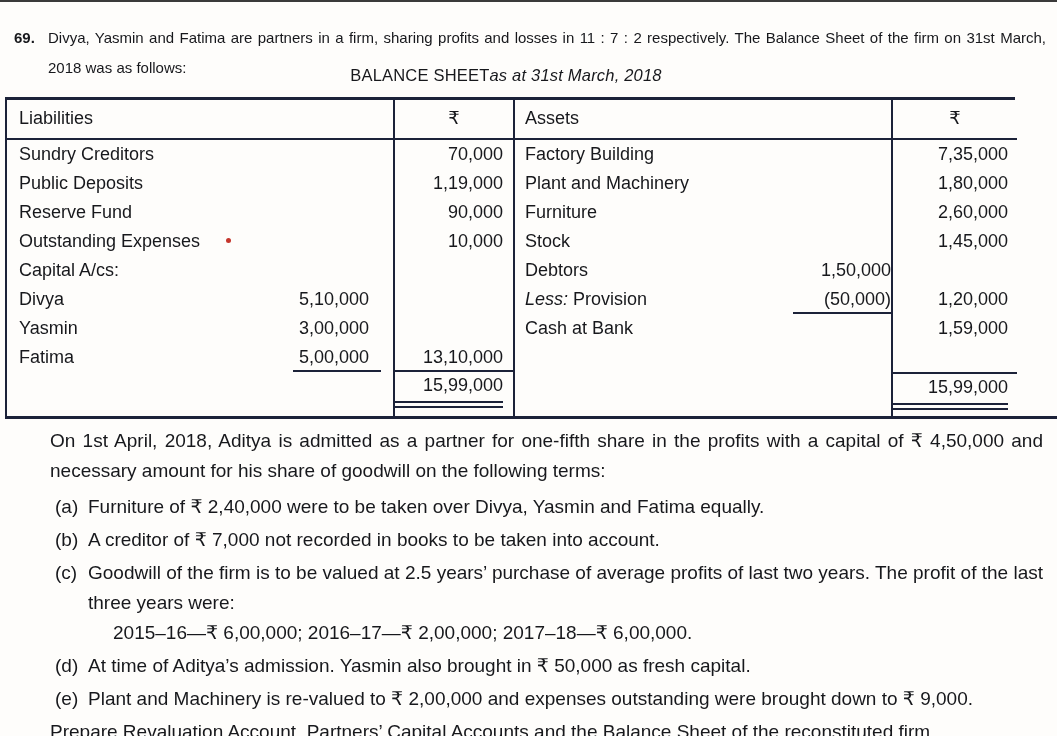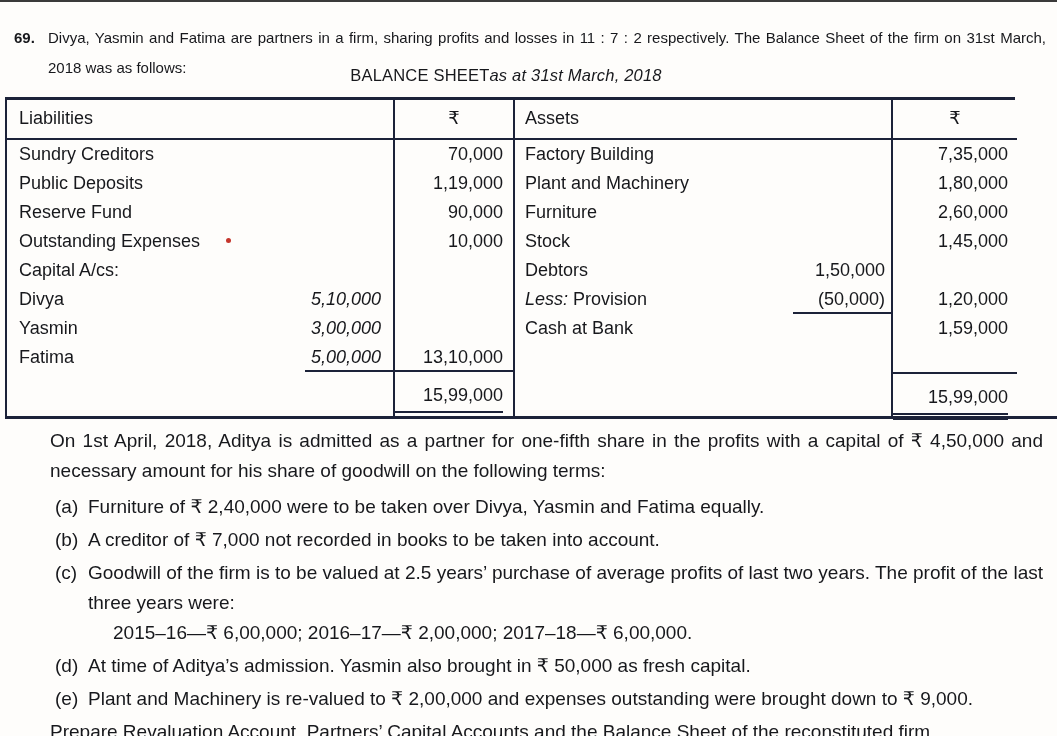--- a/index.html
+++ b/index.html
@@ -55,26 +55,26 @@
   .c1{border-right:2px solid var(--line);padding-left:12px;}
   .c2{border-right:2.5px solid var(--line);text-align:right;padding-right:10px;}
   .c3{border-right:2px solid var(--line);padding-left:10px;}
   .c4{text-align:right;padding-right:9px;}
   .hcell{height:40px;line-height:37px;border-bottom:2.5px solid var(--line);}
   .hc2,.hc4{text-align:center;padding-right:0;}
   .flexcell{display:flex;justify-content:space-between;align-items:stretch;}
   .subamt{
     width:88px;text-align:right;line-height:29px;
   }
-  .c1 .subamt{margin-right:0;padding-right:12px;font-style:italic;}
-  .c3 .subamt{width:98px;padding-right:6px;}
+  .c1 .subamt{margin-right:12px;padding-right:12px;}
+  .c3 .subamt{width:98px;}
   .sub-underline{border-bottom:2px solid var(--line);height:29px;}
   .cell-underline{border-bottom:2px solid var(--line);}
   .cell-topline{border-top:2px solid var(--line);}
-  .total-cell{height:44px;line-height:26px;padding-top:10px;}
+  .total-cell{height:44px;line-height:26px;padding-top:0;}
   .double-rule{
     margin-top:3px;height:7px;
     border-top:2px solid var(--line);
     border-bottom:2px solid var(--line);
   }
   .italic{font-style:italic;}
   .less-name{display:inline-block;}
   .less-name .plain{margin-left:5px;text-align:center;}
   .red-dot{
     display:inline-block;width:5px;height:5px;border-radius:50%;

